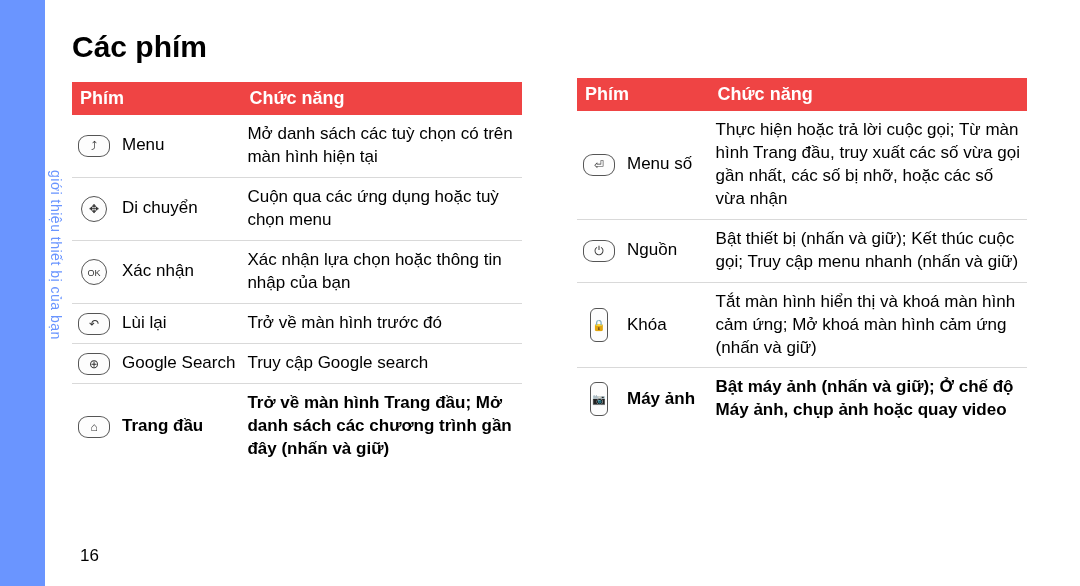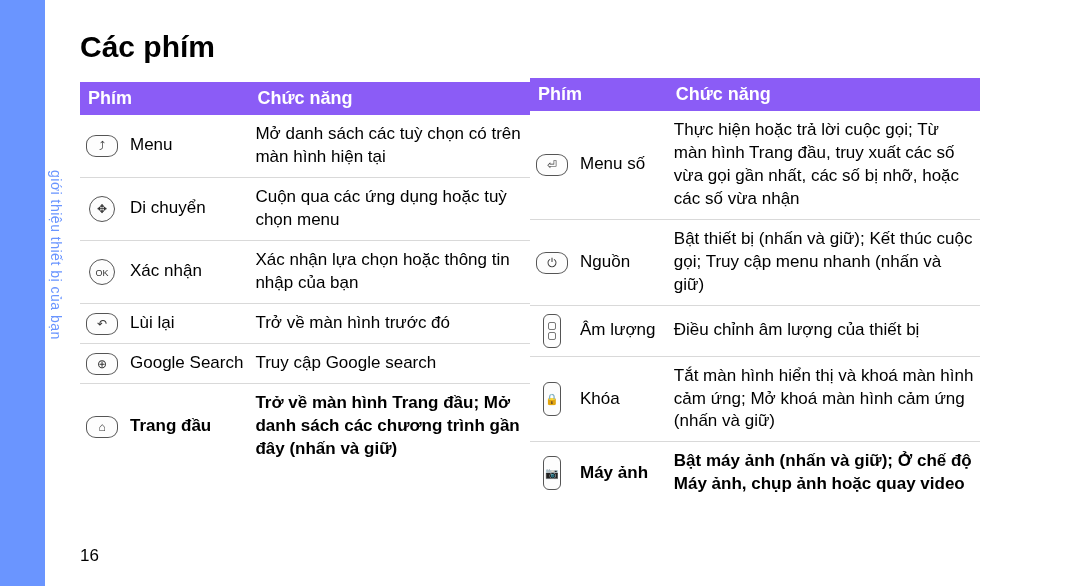--- a/index.html
+++ b/index.html
@@ -23,40 +23,41 @@
     left: 48px;
     top: 170px;
     writing-mode: vertical-rl;
     text-orientation: mixed;
     font-size: 14px;
     color: #6a95ff;
     letter-spacing: 0.5px;
   }
   .content {
     position: absolute;
-    left: 80px;
+    left: 72px;
     top: 30px;
     width: 980px;
     display: flex;
+    gap: 55px;
   }
   .col {
     width: 450px;
   }
   h1.title {
     font-size: 30px;
     font-weight: bold;
     color: #000;
     margin-bottom: 18px;
   }
   table.keys {
     width: 100%;
     border-collapse: collapse;
   }
   table.keys th {
-    background: #8b5cf6;
+    background: #ef4444;
     color: #fff;
     font-weight: bold;
     font-size: 18px;
     text-align: left;
     padding: 6px 8px;
   }
   table.keys th.col-key { width: 155px; }
   table.keys td {
     padding: 8px 6px;
     vertical-align: middle;
@@ -166,28 +167,20 @@
             <td class="icon-cell"><span class="kicon"><span class="glyph">⏎</span></span></td>
             <td class="key-name">Menu số</td>
             <td class="func">Thực hiện hoặc trả lời cuộc gọi; Từ màn hình Trang đầu, truy xuất các số vừa gọi gần nhất, các số bị nhỡ, hoặc các số vừa nhận</td>
           </tr>
           <tr>
             <td class="icon-cell"><span class="kicon"><span class="glyph">⏻</span></span></td>
             <td class="key-name">Nguồn</td>
             <td class="func">Bật thiết bị (nhấn và giữ); Kết thúc cuộc gọi; Truy cập menu nhanh (nhấn và giữ)</td>
           </tr>
           <tr>
-            <td class="icon-cell"><span class="kicon tall"><span class="vol-inner">
-                    <span></span>
-                    <span></span>
-                  </span></span></td>
-            <td class="key-name">Âm lượng</td>
-            <td class="func">Điều chỉnh âm lượng của thiết bị</td>
-          </tr>
-          <tr>
             <td class="icon-cell"><span class="kicon tall"><span class="lock-inner" style="display:flex;align-items:center;justify-content:center;height:100%;">🔒</span></span></td>
             <td class="key-name">Khóa</td>
             <td class="func">Tắt màn hình hiển thị và khoá màn hình cảm ứng; Mở khoá màn hình cảm ứng (nhấn và giữ)</td>
           </tr>
           <tr class="no-border">
             <td class="icon-cell"><span class="kicon tall"><span class="cam-inner" style="display:flex;align-items:center;justify-content:center;height:100%;">📷</span></span></td>
             <td class="key-name">Máy ảnh</td>
             <td class="func">Bật máy ảnh (nhấn và giữ); Ở chế độ Máy ảnh, chụp ảnh hoặc quay video</td>
           </tr>
         </tbody>

